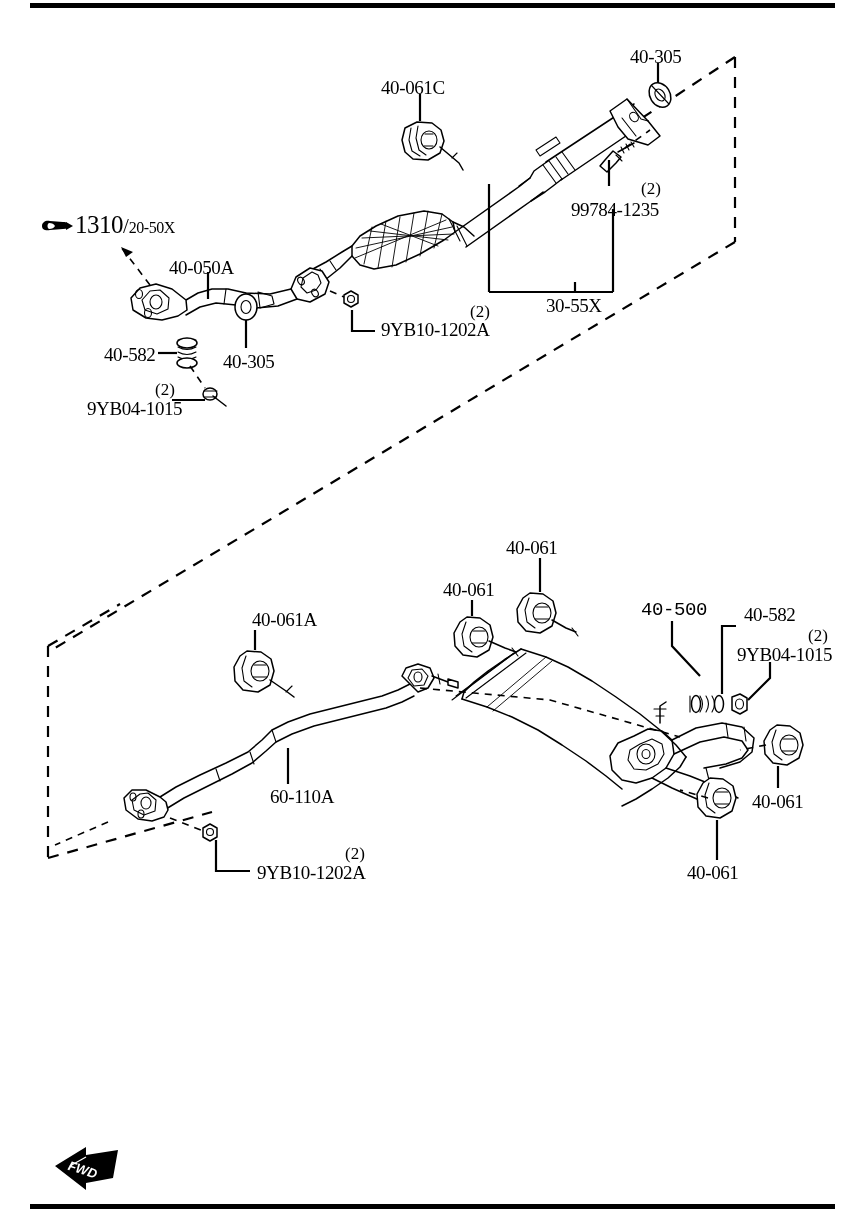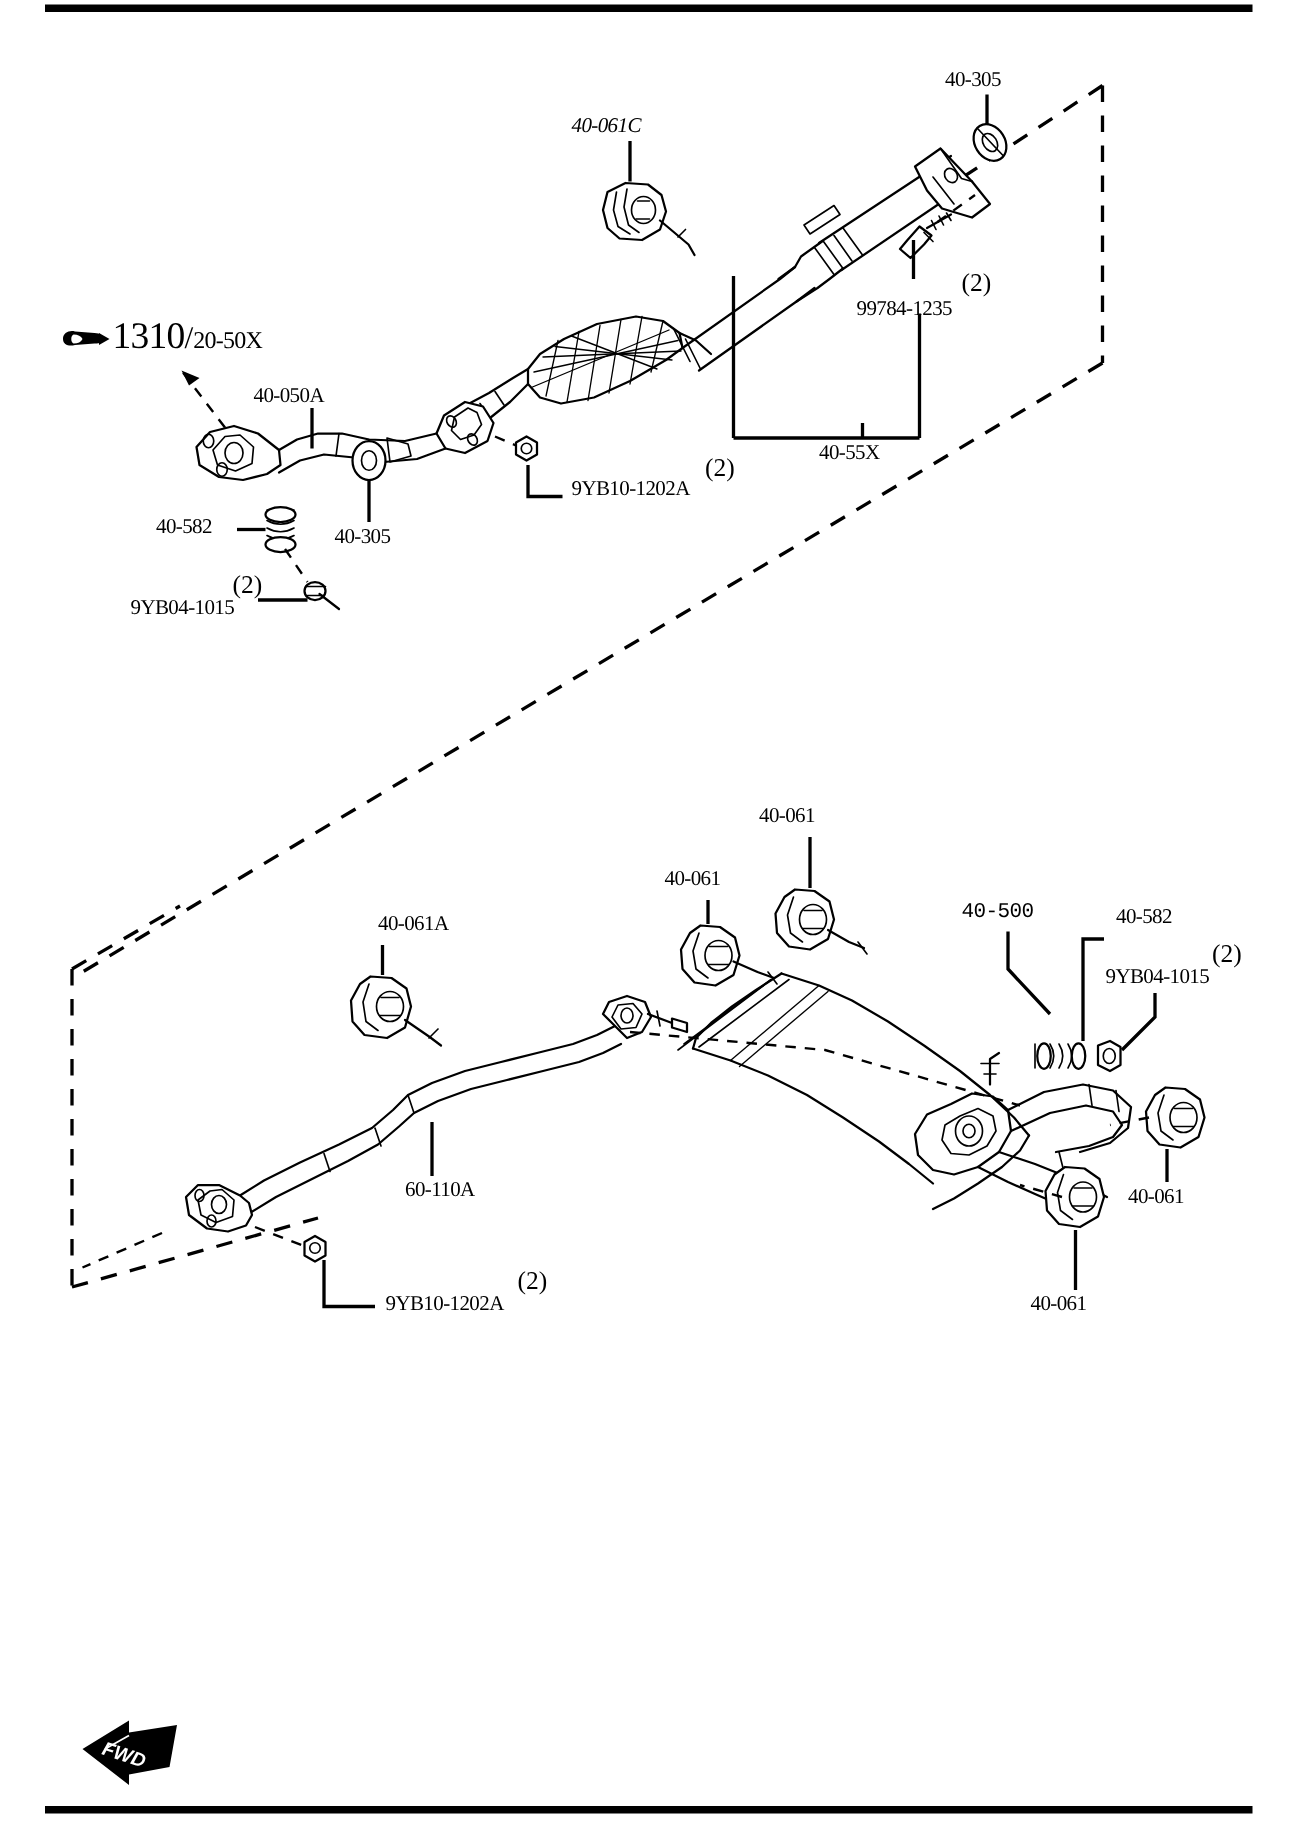--- a/index.html
+++ b/index.html
@@ -31,21 +31,21 @@
     height: 5px;
   }
   #rule-top { left: 30px; top: 3px; width: 805px; }
   #rule-bottom { left: 30px; top: 1204px; width: 805px; }
 
   
   .lbl {
     position: absolute;
     color: #000000;
     font-family: "Liberation Serif", serif;
-    font-size: 14px;
+    font-size: 19px;
     letter-spacing: -0.4px;
     white-space: nowrap;
     line-height: 1;
   }
   .qty {
     position: absolute;
     color: #000000;
     font-family: "Liberation Serif", serif;
     font-size: 17px;
     white-space: nowrap;
@@ -390,25 +390,25 @@
 
   <div class="ref" style="left:75px; top:212px;">
     <span class="ref-main">1310</span><span class="ref-sep">/</span><span class="ref-sub">20-50X</span>
   </div>
   <svg style="position:absolute; left:38px; top:214px; width:36px; height:24px;" viewBox="0 0 36 24">
     <path d="M4,12 C4,8 8,6 12,7 L25,8 C29,8 31,10 31,12 C31,14 29,15 25,15 L12,16 C8,17 4,16 4,12 Z" fill="#000"></path>
     <path d="M28,8 L35,12 L28,16 Z" fill="#000"></path>
     <path d="M11,9 C14,9 16,10 17,12 C16,14 14,15 11,15 C9,14 9,10 11,9 Z" fill="#fff"></path>
   </svg>
 
-  <div class="lbl" style="left:381px; top:78px;font-style:italic;">40-061C</div>
+  <div class="lbl" style="left:381px; top:78px;">40-061C</div>
   <div class="lbl" style="left:630px; top:47px;">40-305</div>
   <div class="lbl" style="left:571px; top:200px;">99784-1235</div>
   <div class="qty" style="left:641px; top:180px;">(2)</div>
-  <div class="lbl" style="left:546px; top:296px;">40-55X</div>
+  <div class="lbl" style="left:546px; top:296px;">30-55X</div>
   <div class="lbl" style="left:169px; top:258px;">40-050A</div>
   <div class="lbl" style="left:104px; top:345px;">40-582</div>
   <div class="lbl" style="left:223px; top:352px;">40-305</div>
   <div class="lbl" style="left:87px;  top:399px;">9YB04-1015</div>
   <div class="qty" style="left:155px; top:381px;">(2)</div>
   <div class="lbl" style="left:381px; top:320px;">9YB10-1202A</div>
   <div class="qty" style="left:470px; top:303px;">(2)</div>
 
   <div class="lbl" style="left:506px; top:538px;">40-061</div>
   <div class="lbl" style="left:443px; top:580px;">40-061</div>

